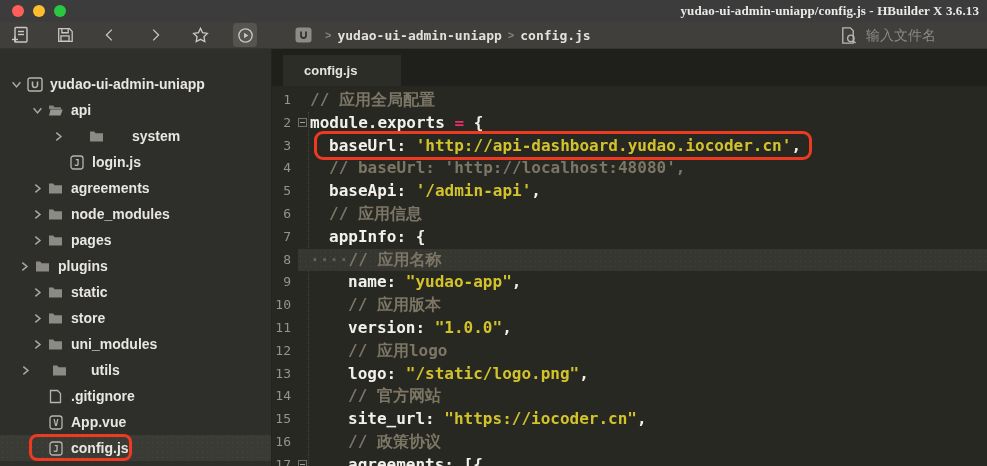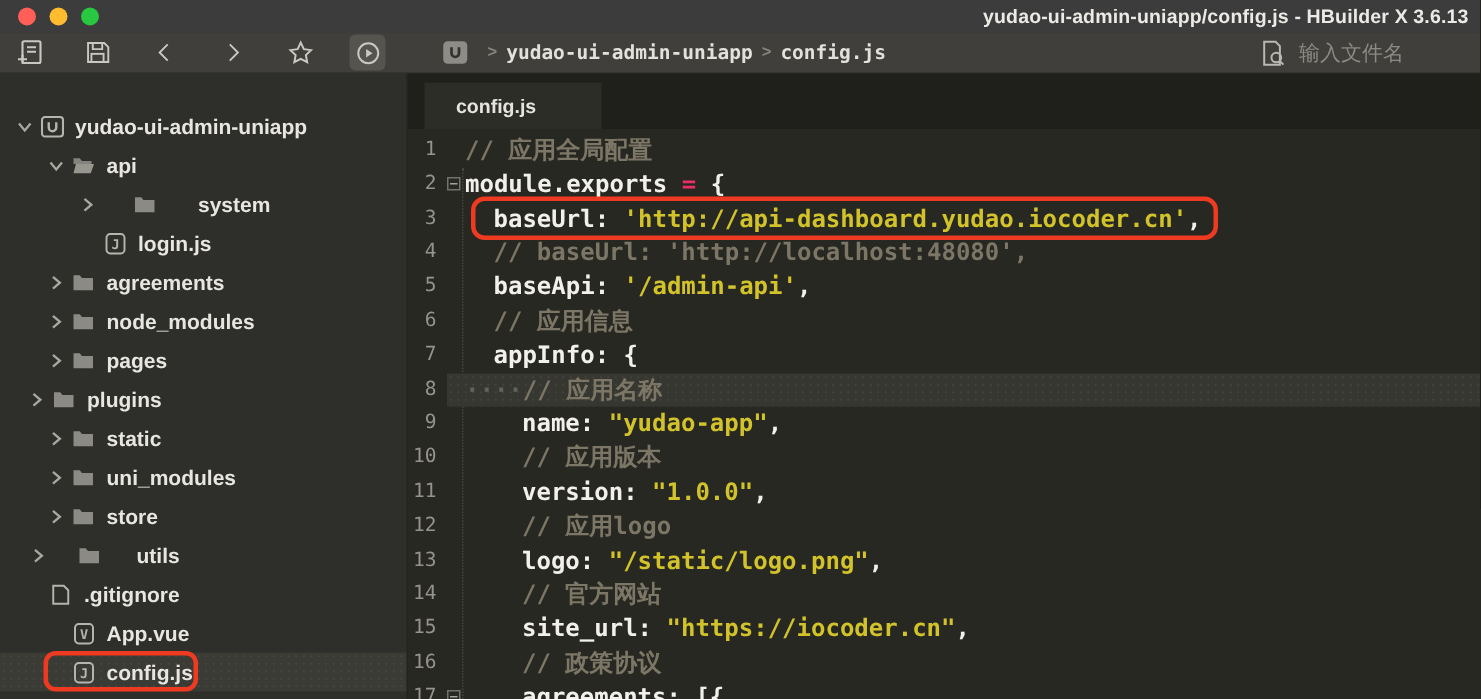--- a/index.html
+++ b/index.html
@@ -13,21 +13,21 @@
     height:22px; background:#3c3c3c; display:flex; align-items:center;
     padding:0 8px; position:relative;
   }
   .traffic { display:flex; gap:9px; align-items:center; padding-left:4px; }
   .dot { width:12px; height:12px; border-radius:50%; display:inline-block; }
   .dot.red    { background:var(--traffic_red,#ff5f57); }
   .dot.yellow { background:var(--traffic_yellow,#febc2e); }
   .dot.green  { background:var(--traffic_green,#28c840); }
   .win-title {
     position:absolute; right:8px; top:0; line-height:22px;
-    color:#eceae7; font-size:13px; font-weight:bold; letter-spacing:.1px;
+    color:#eceae7; font-size:13px; font-weight:bold; letter-spacing:.1px;font-family:Liberation Serif, serif;
   }
   
   .toolbar {
     height:27px; background:#403f3c; display:flex; align-items:center;
     border-bottom:1px solid #35342f;
   }
   .tool-group { display:flex; align-items:center; padding-left:8px; }
   .tool-btn {
     width:24px; height:24px; display:flex; align-items:center; justify-content:center;
     margin-right:21px; border-radius:4px; cursor:default;
@@ -329,49 +329,49 @@
             <span class="chev">
               <svg width="11" height="11" viewBox="0 0 10 10">
                 <polyline points="3,1.5 7.2,5 3,8.5" fill="none" stroke="#a8a7a1" stroke-width="1.4"></polyline>
               </svg>
             </span>
             <span class="tree-icon">
               <svg width="15" height="13" viewBox="0 0 15 13">
                 <path d="M1 1.5h4.2l1.4 1.8H14v8.2H1z" fill="#8b8a84"></path>
               </svg>
             </span>
+            <span>store</span>
+          </div>
+          <div class="tree-row" style="padding-left: 29px;">
+            <span class="chev">
+              <svg width="11" height="11" viewBox="0 0 10 10">
+                <polyline points="3,1.5 7.2,5 3,8.5" fill="none" stroke="#a8a7a1" stroke-width="1.4"></polyline>
+              </svg>
+            </span>
+            <span class="tree-icon">
+              <svg width="15" height="13" viewBox="0 0 15 13">
+                <path d="M1 1.5h4.2l1.4 1.8H14v8.2H1z" fill="#8b8a84"></path>
+              </svg>
+            </span>
             <span>uni_modules</span>
           </div>
-          <div class="tree-row" style="padding-left: 29px;">
-            <span class="chev">
-              <svg width="11" height="11" viewBox="0 0 10 10">
-                <polyline points="3,1.5 7.2,5 3,8.5" fill="none" stroke="#a8a7a1" stroke-width="1.4"></polyline>
-              </svg>
-            </span>
-            <span class="tree-icon">
-              <svg width="15" height="13" viewBox="0 0 15 13">
-                <path d="M1 1.5h4.2l1.4 1.8H14v8.2H1z" fill="#8b8a84"></path>
-              </svg>
-            </span>
-            <span>store</span>
-          </div>
           <div class="tree-row" style="padding-left: 17px; gap: 16px;">
             <span class="chev">
               <svg width="11" height="11" viewBox="0 0 10 10">
                 <polyline points="3,1.5 7.2,5 3,8.5" fill="none" stroke="#a8a7a1" stroke-width="1.4"></polyline>
               </svg>
             </span>
             <span class="tree-icon">
               <svg width="15" height="13" viewBox="0 0 15 13">
                 <path d="M1 1.5h4.2l1.4 1.8H14v8.2H1z" fill="#8b8a84"></path>
               </svg>
             </span>
             <span>utils</span>
           </div>
-          <div class="tree-row" style="padding-left: 14px;">
+          <div class="tree-row" style="padding-left: 29px;">
             <span class="chev"></span>
             <span class="tree-icon">
               <svg width="13" height="15" viewBox="0 0 13 15">
                 <path d="M1.5 1.5h7l3 3v9h-10z" fill="none" stroke="#b5b4ae" stroke-width="1.3"></path>
               </svg>
             </span>
             <span>.gitignore</span>
           </div>
           <div class="tree-row" style="padding-left: 29px;">
             <span class="chev"></span>

